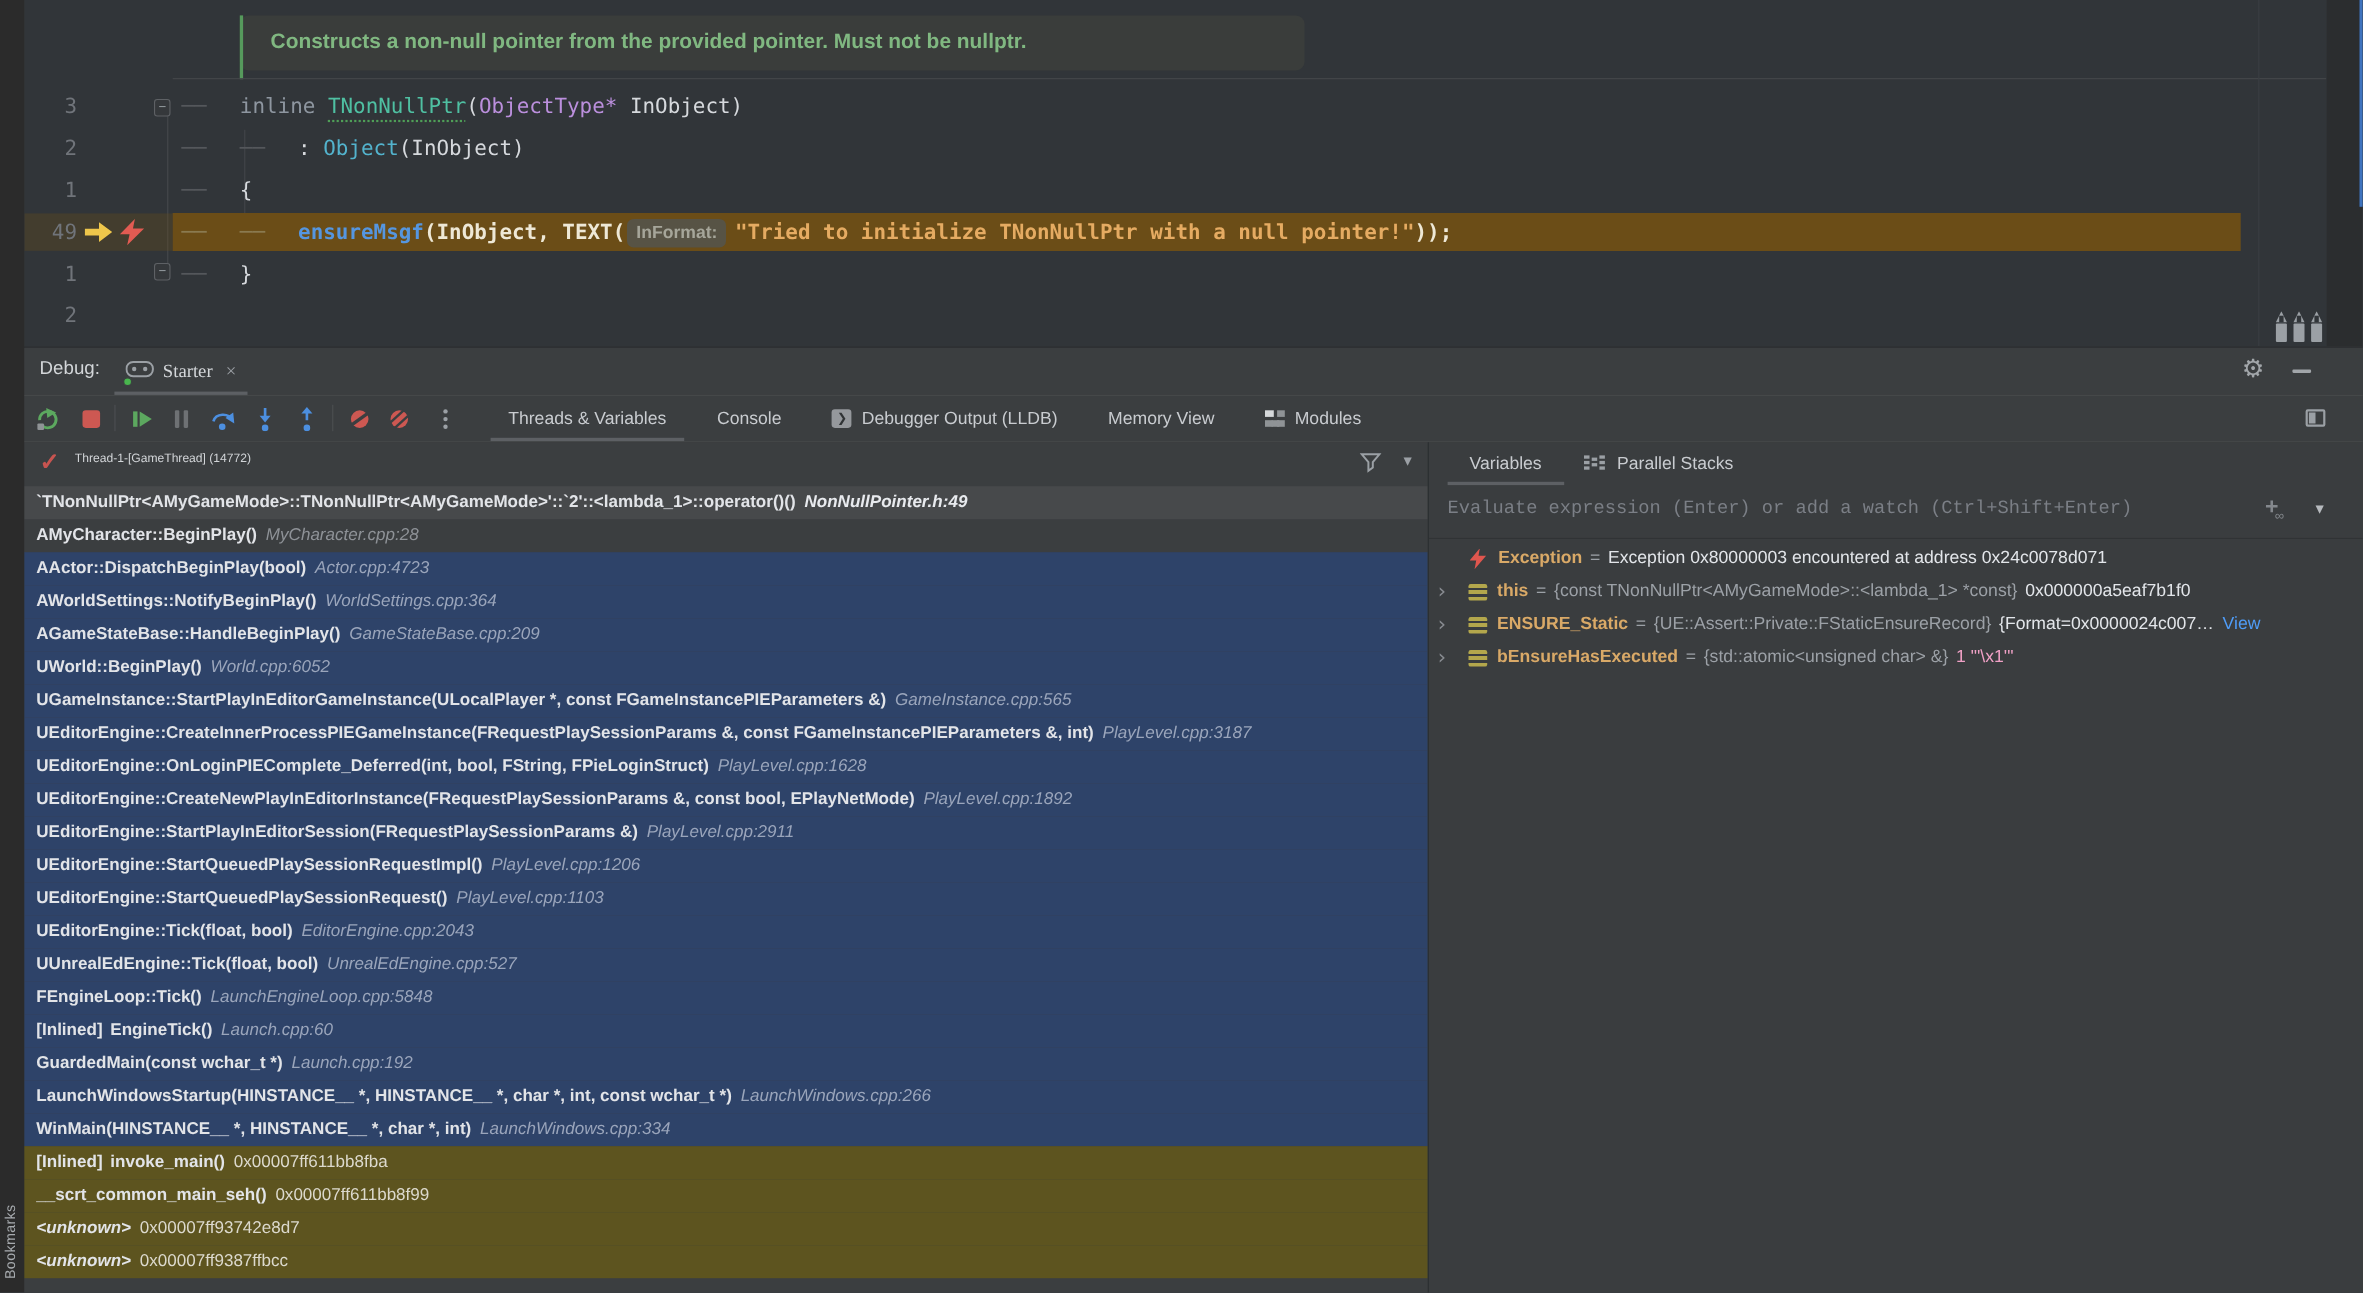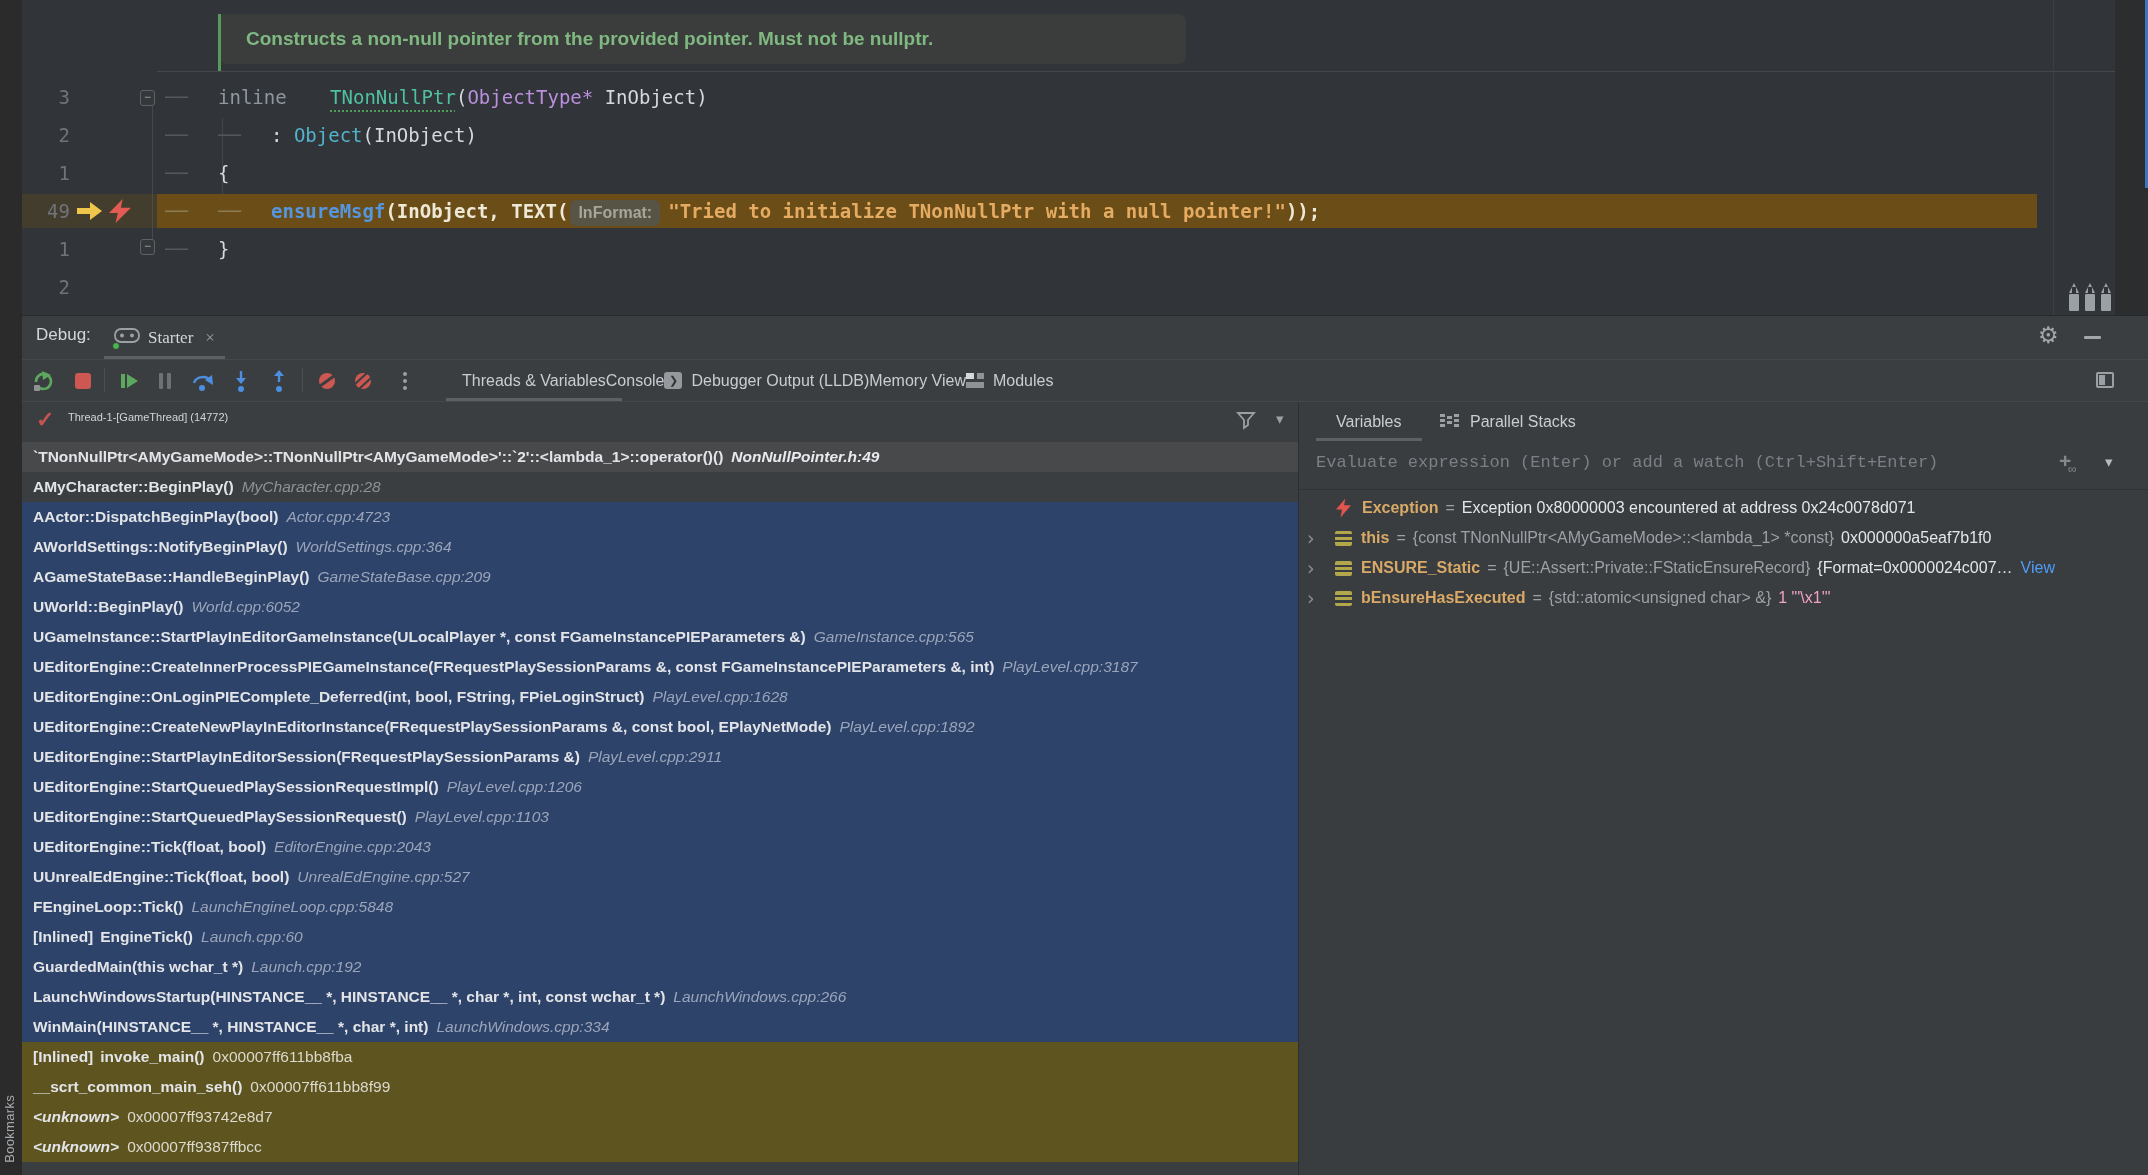--- a/index.html
+++ b/index.html
@@ -42,21 +42,21 @@
   .grow.foldend::after { top:9px; }
 
   .code-lines { position:absolute; left:135px; top:78px; right:33px; }
   .cl { position:relative; height:38px; line-height:38px; white-space:nowrap; padding-left:8px;
         font-family:"DejaVu Sans Mono", monospace; font-size:19px; color:#d6d9dd; }
   .cl .tabg { display:inline-block; width:53px; color:#54575b; }
   .cl.hl { background:linear-gradient(to bottom, transparent 2px, #6b4d17 2px, #6b4d17 36px, transparent 36px);
            width:calc(100% - 45px); font-weight:bold; color:#eee8d6; }
   .cl.hl .tabg { color:#8a7a50; font-weight:normal; }
   .kw { color:#8e96a0; }
-  .clsname { color:#4fc0a2; text-decoration:underline dotted 2px #4f9e57; text-underline-offset:6px;margin-left:32px; }
+  .clsname { color:#4fc0a2; text-decoration:underline dotted 2px #4f9e57; text-underline-offset:6px; }
   .tpl { color:#bb8fdd; }
   .member { color:#53b3cd; }
   .fncall { color:#5596e0; font-weight:bold; }
   .str { color:#e5ab62; }
   .inlay { display:inline-block; background:#575345; color:#a6a69a; border-radius:6px; padding:0 8px; margin:0 8px 0 2px;
            font-family:"Liberation Sans", sans-serif; font-size:16px; line-height:26px; height:26px; vertical-align:middle; }
   .castle-icon { position:absolute; left:2044px; top:283px; }
 
   
   .debug-panel { position:absolute; left:0; top:315px; width:2148px; height:860px; background:#3b3e40;
@@ -77,21 +77,21 @@
 
   .tbtn { position:absolute; top:52px; width:26px; height:26px; display:flex; align-items:center; justify-content:center; }
   .tb-rerun{left:30px} .tb-stop{left:70px} .tb-resume{left:116px} .tb-pause{left:152px}
   .tb-over{left:190px} .tb-into{left:228px} .tb-out{left:266px}
   .tb-bp{left:314px} .tb-mute{left:350px} .tb-more{left:392px}
   .tb-div { position:absolute; top:52px; width:1px; height:24px; background:#4c4f52; }
   .stop-sq { width:16px; height:16px; background:#cd5852; border-radius:3px; }
   .pause-bars { display:flex; gap:4px; } .pause-bars i { width:4px; height:16px; background:#6e7174; border-radius:1px; }
   .kebab { display:flex; flex-direction:column; gap:3px; } .kebab i { width:4px; height:4px; border-radius:50%; background:#9ba0a5; }
 
-  .dtabs { position:absolute; left:462px; top:44px; height:41px; display:flex; align-items:flex-start; }
+  .dtabs { position:absolute; left:462px; top:44px; height:41px; display:flex; gap:46px; align-items:flex-start; }
   .dtab { position:relative; height:41px; display:flex; align-items:center; gap:9px; font-size:16px; color:#c9ccd0;
           font-weight:500; white-space:nowrap; }
   .dtab.active::after { content:""; position:absolute; left:-16px; right:-16px; bottom:0; height:3px; background:#5d6064; }
   .tab-icon { display:none; }
   .tab-icon.console { display:inline-flex; width:18px; height:17px; background:#95989c; border-radius:3px;
                       align-items:center; justify-content:center; color:#303335; font-size:11px; font-weight:bold; }
   .tab-icon.console::before { content:"❯"; font-family:"DejaVu Sans", sans-serif; }
   .tab-icon.modules { display:inline-block; position:relative; width:18px; height:15px; }
   .tab-icon.modules::before { content:""; position:absolute; left:0; top:0; width:8px; height:6px; background:#d5d8da; }
   .tab-icon.modules::after { content:""; position:absolute; right:0; top:0; width:7px; height:6px; background:#8f9396;
@@ -470,21 +470,21 @@
         </div>
 
         <div class="frame blue">
           <span class="tag">[Inlined]</span>
           <span class="fn">EngineTick()</span>
           <span class="loc">Launch.cpp:60</span>
         </div>
 
         <div class="frame blue">
 
-          <span class="fn">GuardedMain(this wchar_t *)</span>
+          <span class="fn">GuardedMain(const wchar_t *)</span>
           <span class="loc">Launch.cpp:192</span>
         </div>
 
         <div class="frame blue">
 
           <span class="fn">LaunchWindowsStartup(HINSTANCE__ *, HINSTANCE__ *, char *, int, const wchar_t *)</span>
           <span class="loc">LaunchWindows.cpp:266</span>
         </div>
 
         <div class="frame blue">

